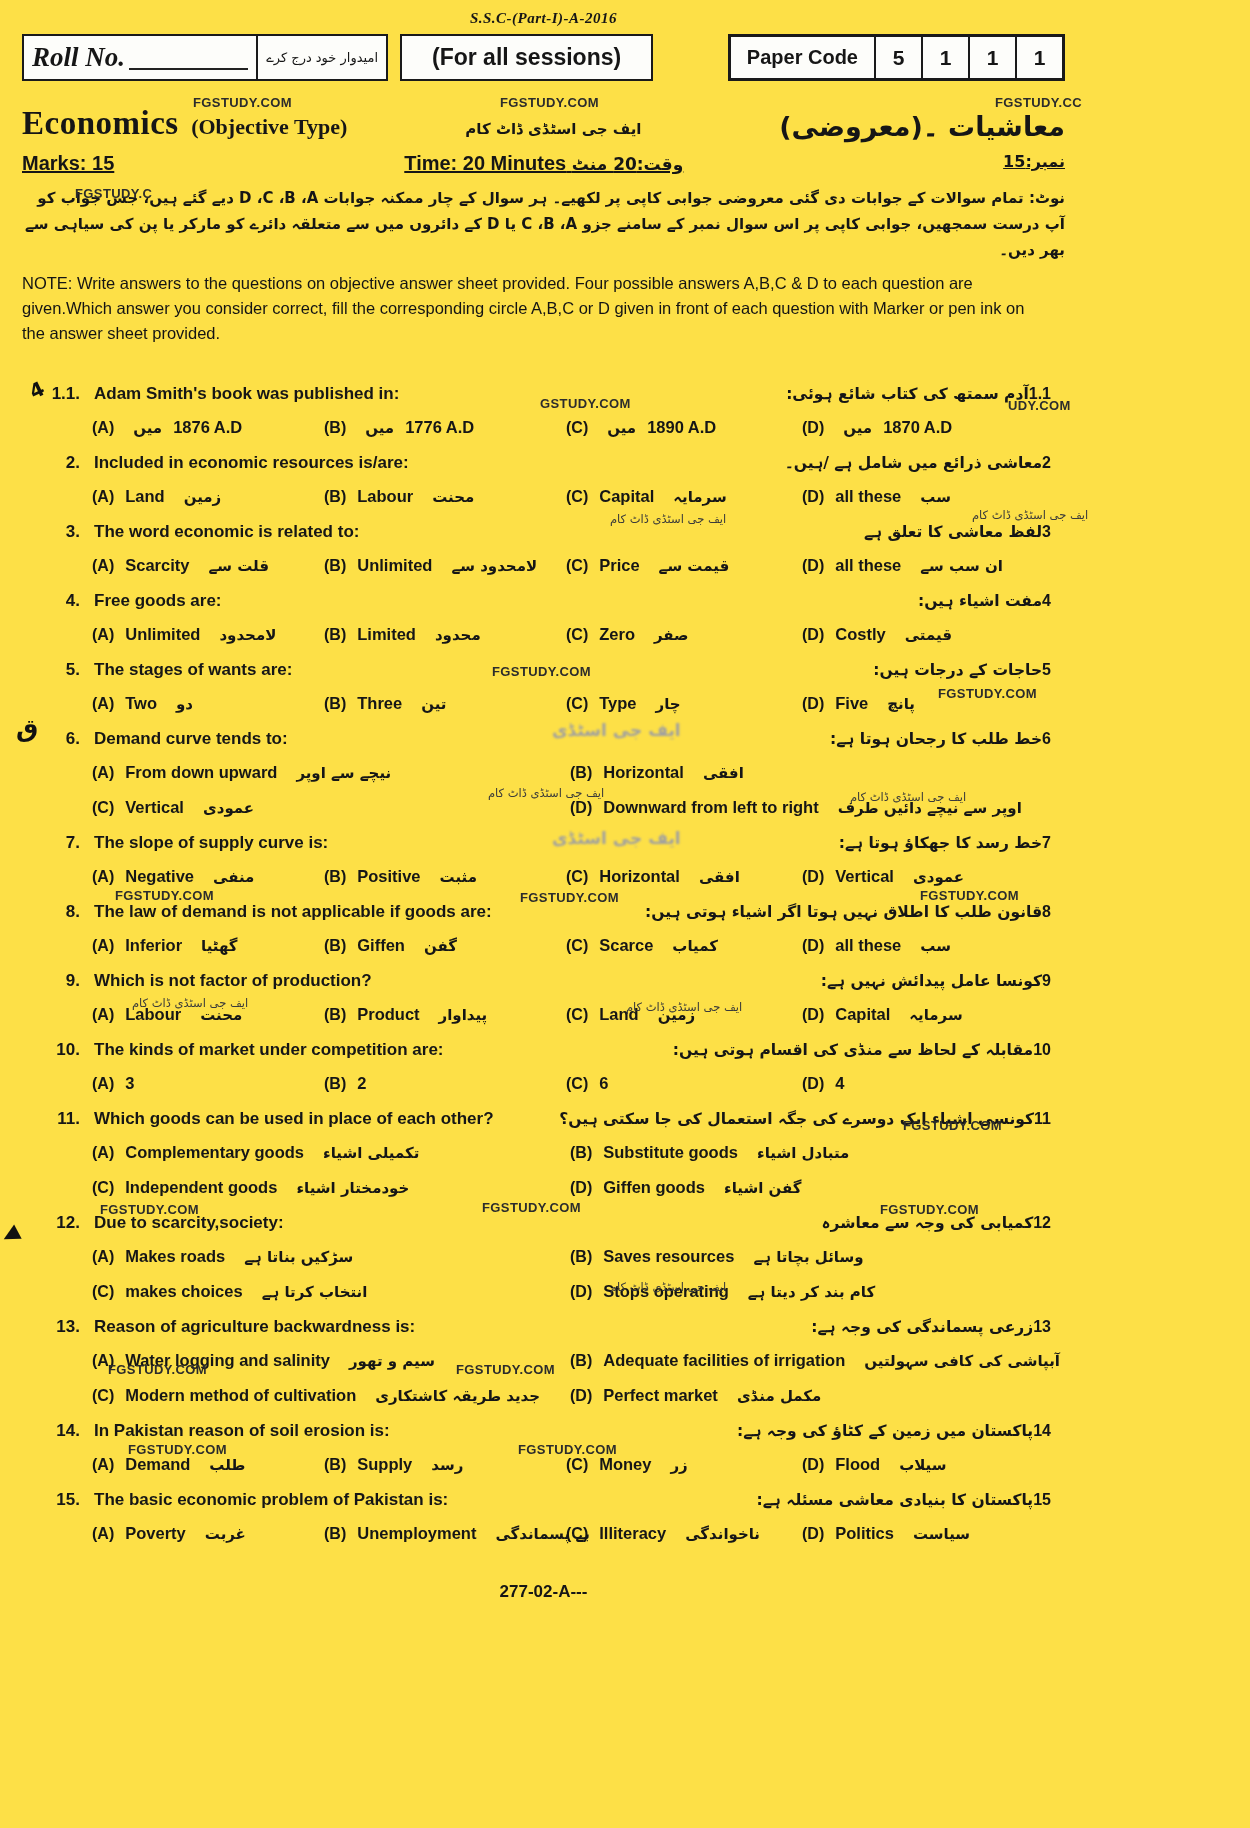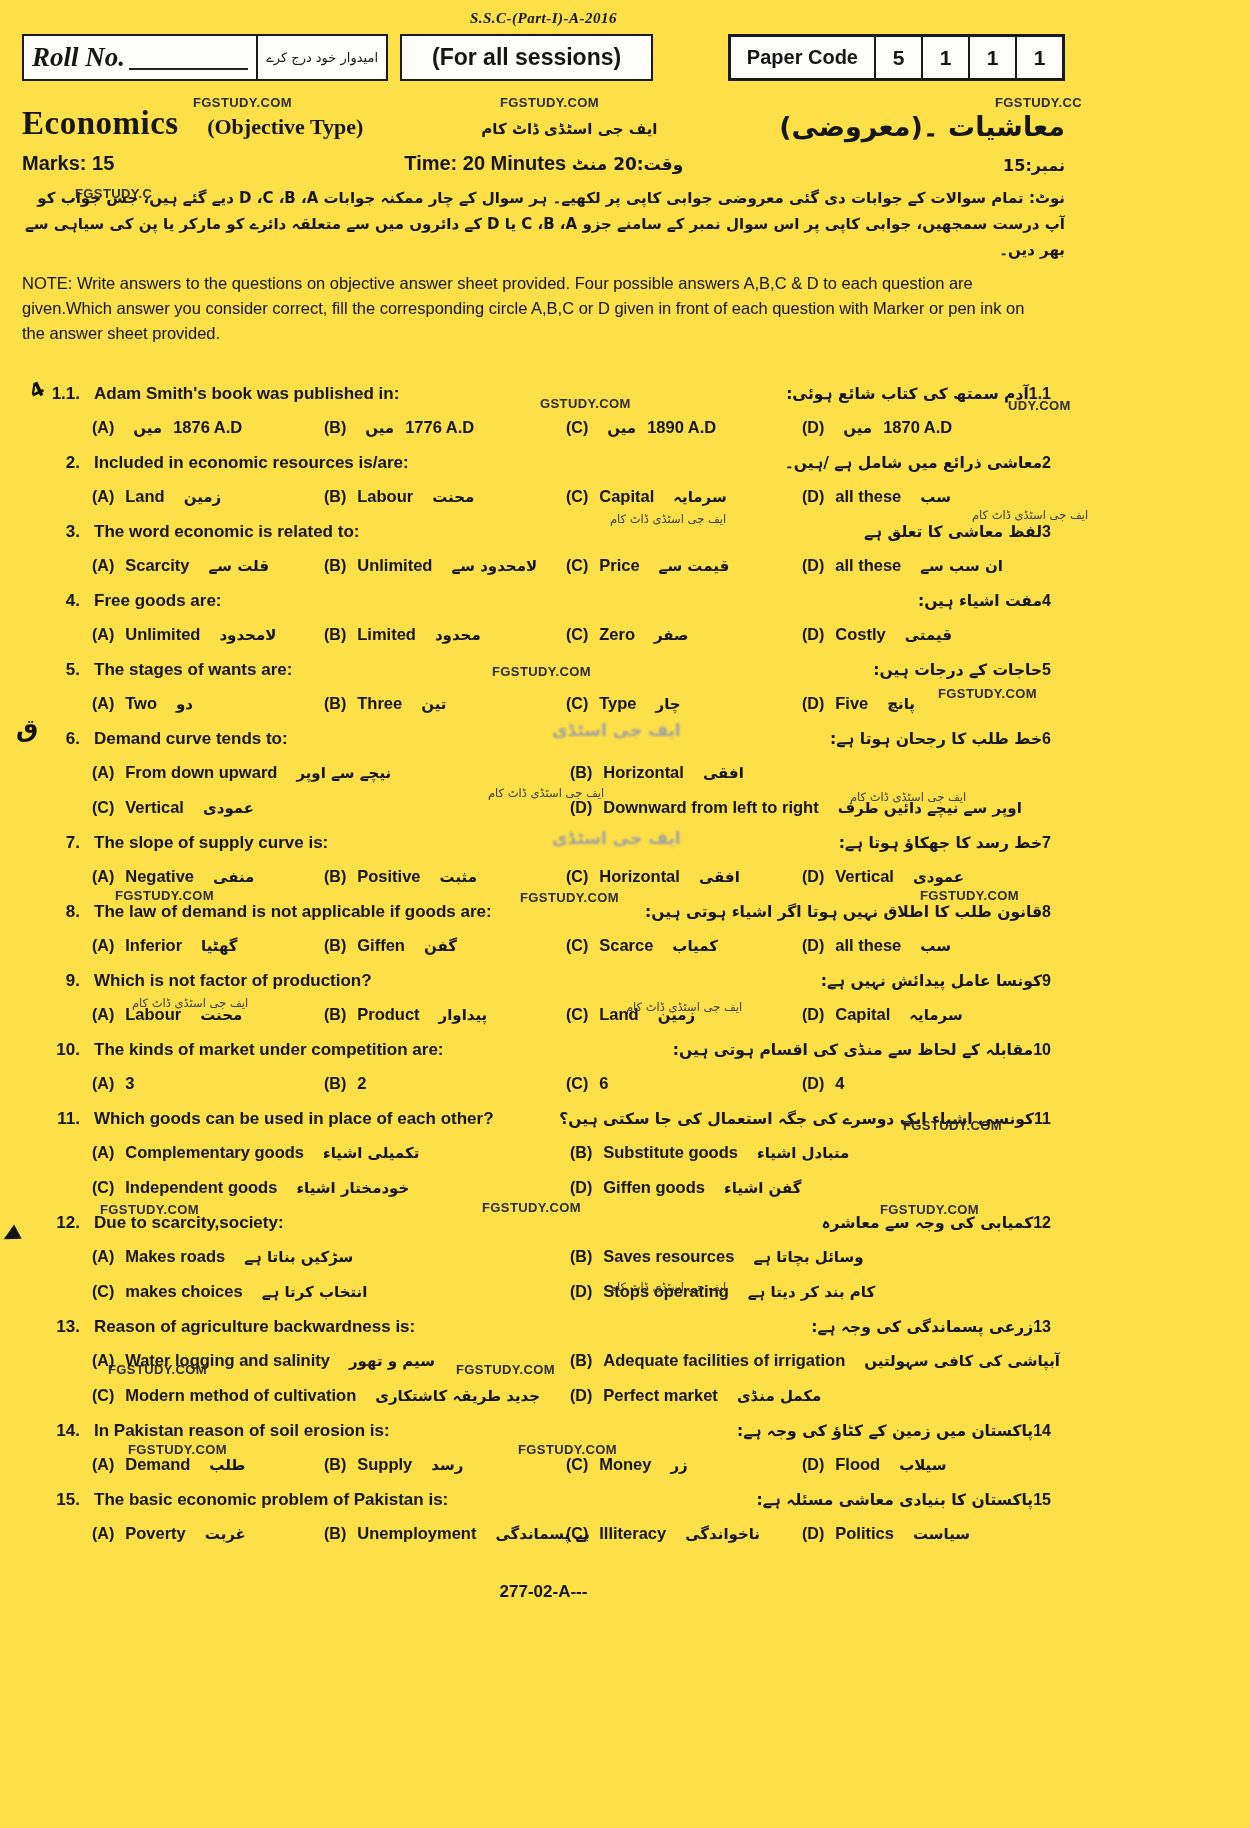--- a/index.html
+++ b/index.html
@@ -15,24 +15,24 @@
   .roll-box { width:366px; border:2px solid #1a1a1a; display:flex; align-items:center; height:47px; background:#fdfdfa; }
   .roll-label { font:italic bold 27px "Liberation Serif", serif; padding-left:8px; white-space:nowrap; }
   .roll-line { flex:1; border-bottom:2px solid #222; height:58%; margin:0 8px 0 4px; }
   .roll-ur { border-left:2px solid #1a1a1a; align-self:stretch; display:flex; align-items:center; padding:0 8px; font:13px "DejaVu Sans", sans-serif; white-space:nowrap; }
   .sessions-box { border:2px solid #1a1a1a; font:bold 23px "Liberation Sans", sans-serif; display:flex; align-items:center; justify-content:center; padding:0 30px; background:#fdfdfa; white-space:nowrap; }
   .paper-code { margin-left:auto; border:3px solid #1a1a1a; display:flex; align-items:stretch; height:47px; background:#fdfdfa; }
   .pc-label { display:flex; align-items:center; font:bold 20px "Liberation Sans", sans-serif; padding:0 16px; white-space:nowrap; }
   .pc-cell { width:47px; border-left:2px solid #1a1a1a; display:flex; align-items:center; justify-content:center; font:bold 21px "Liberation Sans", sans-serif; }
   .subject-row { display:flex; align-items:flex-end; margin-top:24px; }
   .econ { font:bold 33px "Liberation Serif", serif; letter-spacing:.5px; }
-  .objtype { font:bold 22px "Liberation Serif", serif; margin-left:24px; }
+  .objtype { font:bold 22px "Liberation Serif", serif; margin-left:8px; }
   .subject-mid { margin-left:118px; font:bold 15px "DejaVu Sans", sans-serif; padding-bottom:4px; }
   .subject-ur { margin-left:auto; font:bold 27px "DejaVu Sans", sans-serif; padding-bottom:0; }
-  .marks-row { display:flex; align-items:flex-end; margin-top:10px; }
+  .marks-row { display:flex; align-items:flex-start; margin-top:10px;text-decoration:underline; }
   .marks { font:bold 20px "Liberation Sans", sans-serif; }
   .time-group { margin-left:290px; font:bold 20px "Liberation Sans", sans-serif; }
   .time-ur { font:bold 17px "DejaVu Sans", sans-serif; margin-right:14px; }
   .number-ur { margin-left:auto; font:bold 16px "DejaVu Sans", sans-serif; }
   .note-ur { direction:rtl; margin-top:10px; font:bold 15px/26px "DejaVu Sans", sans-serif; text-align:right; }
   .note-en { margin-top:8px; width:1012px; font:16.5px/25px "Liberation Sans", sans-serif; color:#141414; }
   
   .questions { margin-top:36px; }
   .q { margin-top:11px; }
   .q-head { display:flex; align-items:baseline; line-height:24px; }

